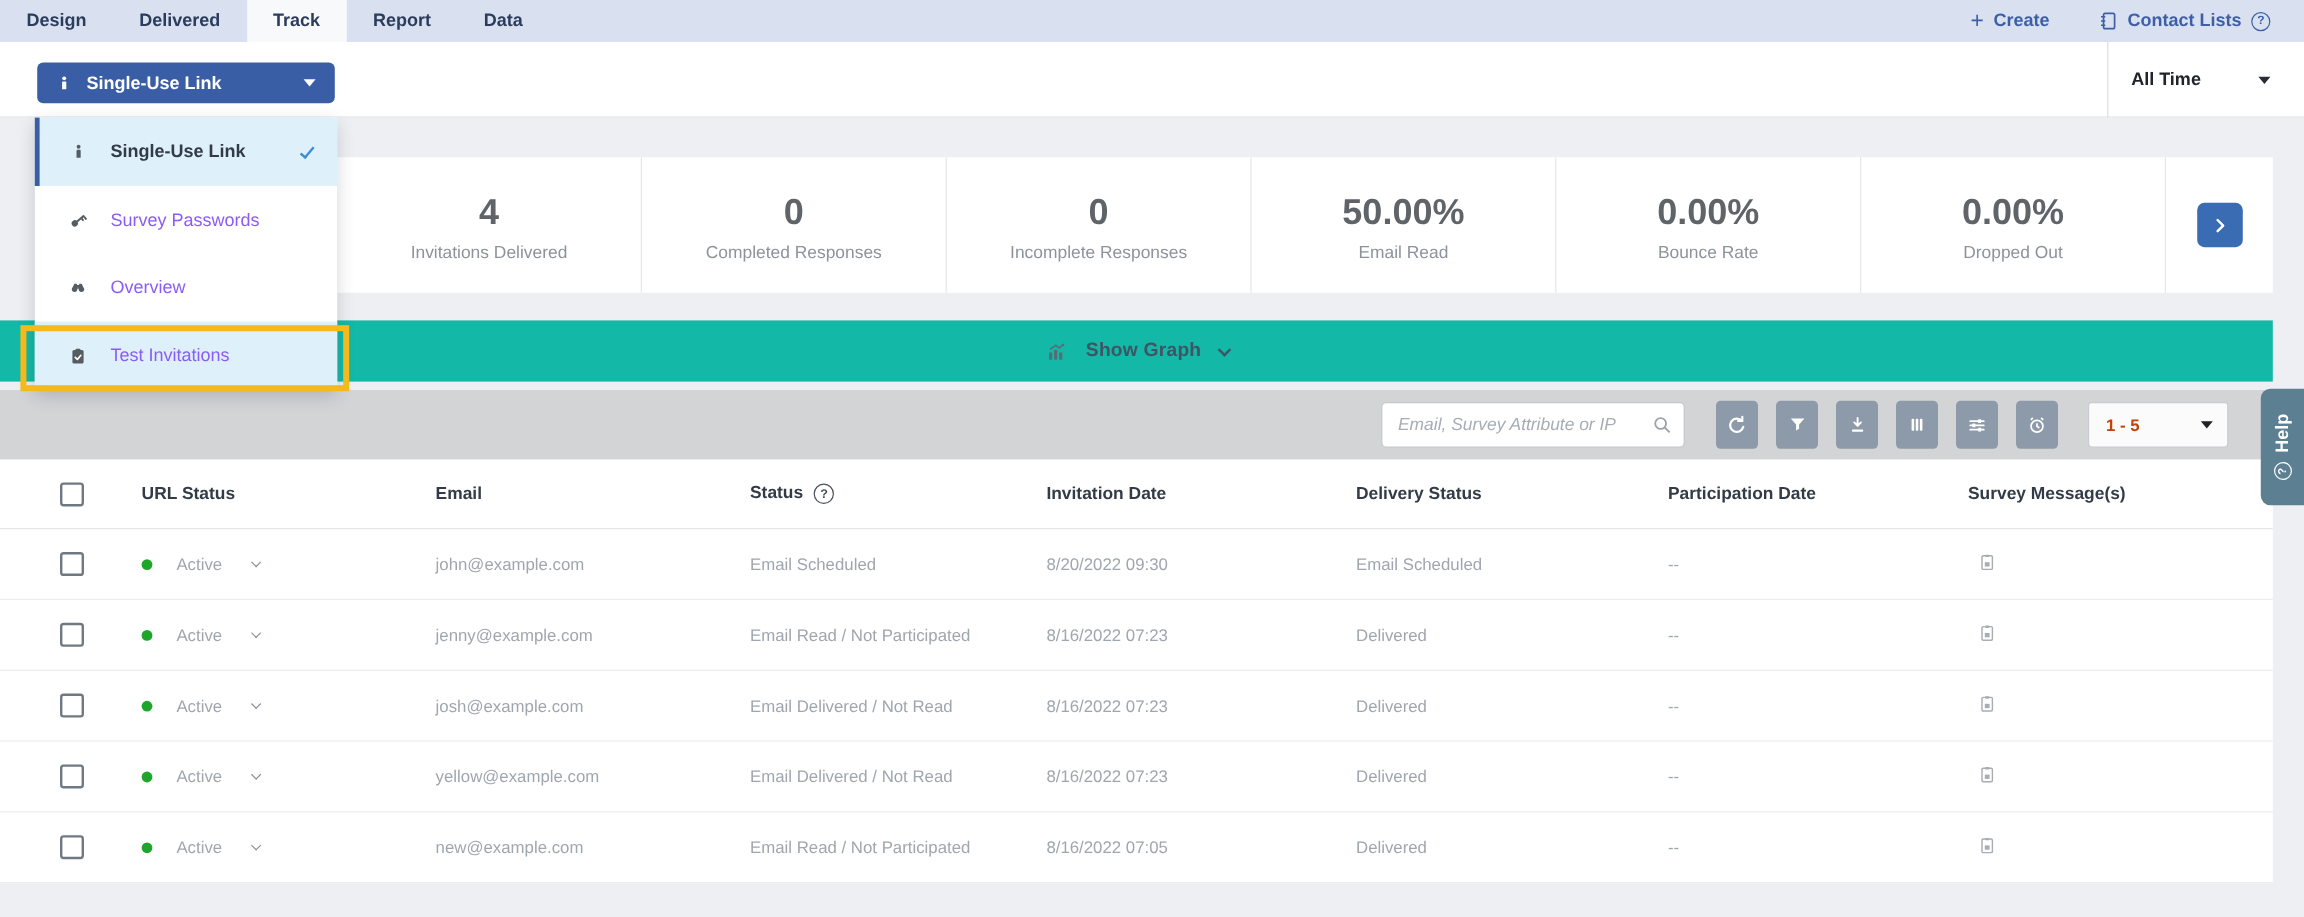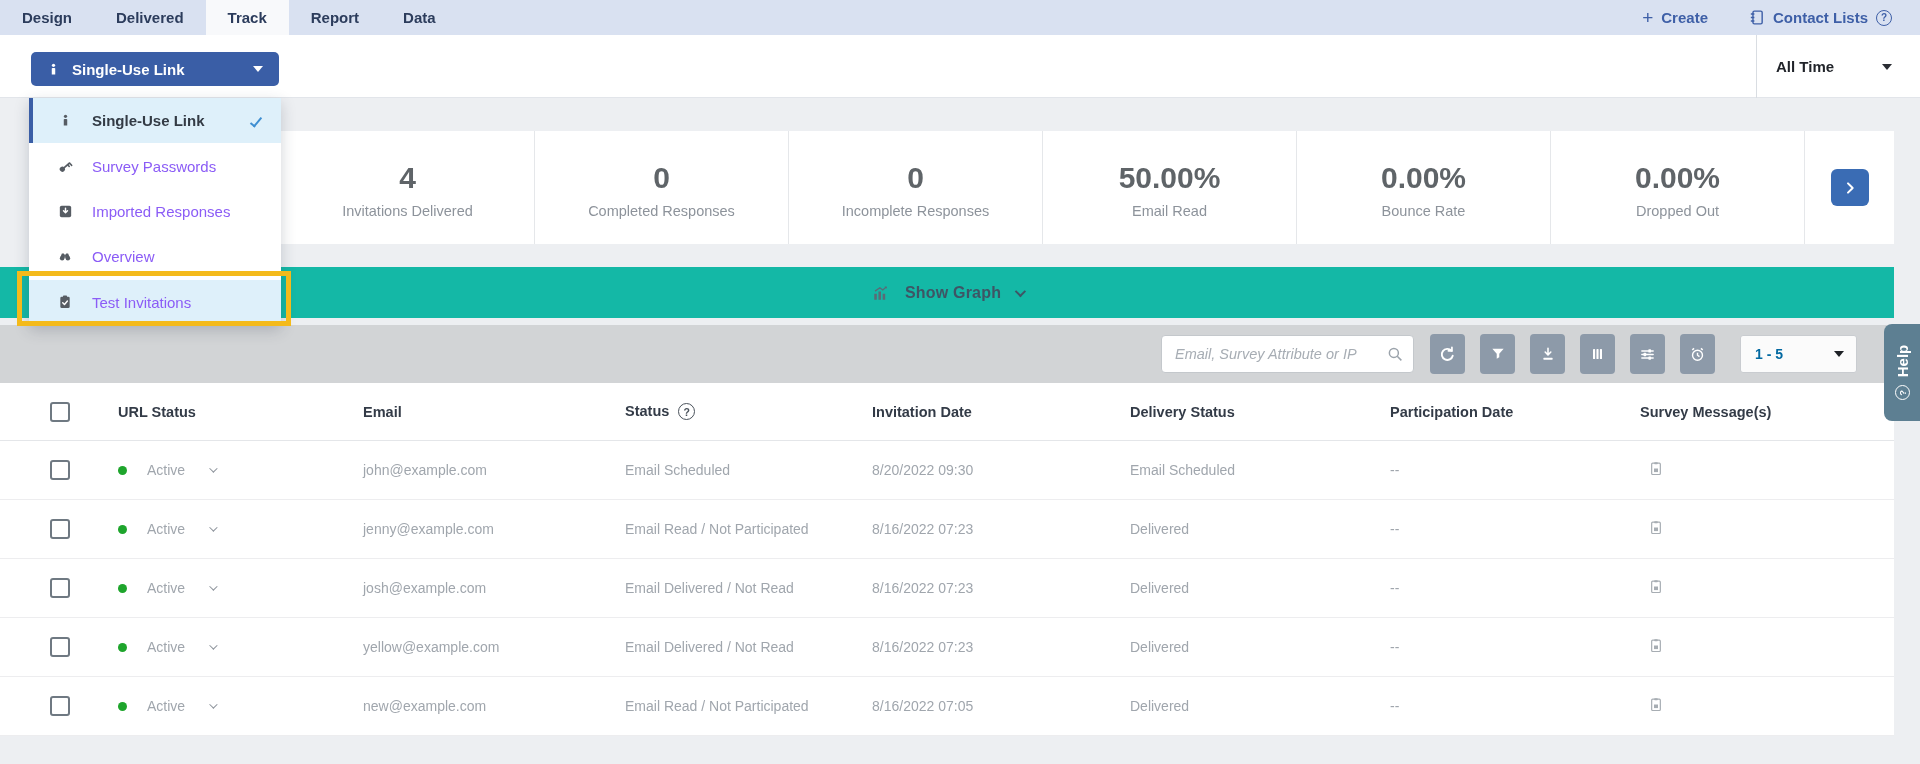--- a/index.html
+++ b/index.html
@@ -32,26 +32,26 @@
   .stats-more { width:89px; display:flex; align-items:center; justify-content:center; }
   .next-btn { width:38px; height:37px; background:#3a6cb4; border-radius:6px; display:flex; align-items:center; justify-content:center; cursor:pointer; }
 
   
   .graph-bar { position:absolute; left:0; top:267px; width:1894px; height:51px; background:#14b8a6; display:flex; align-items:center; justify-content:center; gap:14px; color:#3e5565; cursor:pointer; }
   .graph-bar .glabel { font-size:16px; font-weight:700; letter-spacing:.2px; }
   .chev { width:8px; height:8px; border-right:2px solid currentColor; border-bottom:2px solid currentColor; transform:rotate(45deg) translateY(-2px); }
 
   
   .toolbar { position:absolute; left:0; top:325px; width:1894px; height:58px; background:#d2d4d6; display:flex; align-items:center; justify-content:flex-end; gap:15px; padding-right:37px; }
-  .search-wrap { position:relative; width:253px; height:38px; margin-right:1px; }
+  .search-wrap { position:relative; width:253px; height:38px; margin-right:11px; }
   .search-wrap input { width:100%; height:100%; border:1px solid #c4c8cc; border-radius:4px; padding:0 36px 0 13px; font-size:14.5px; font-style:italic; color:#555; outline:none; font-family:"Liberation Sans",sans-serif; }
   .search-wrap input::placeholder { color:#a7adb4; }
   .search-ic { position:absolute; right:10px; top:10px; }
   .tool-btn { width:35px; height:40px; background:#8d9aa9; border-radius:4px; display:flex; align-items:center; justify-content:center; cursor:pointer; }
-  .page-select { width:117px; height:38px; background:#fbfbfb; border:1px solid #c9ccd0; border-radius:3px; display:flex; align-items:center; justify-content:space-between; padding:0 12px 0 14px; font-size:14px; font-weight:700; color:#0369a1; cursor:pointer; margin-left:10px; }
+  .page-select { width:117px; height:38px; background:#fbfbfb; border:1px solid #c9ccd0; border-radius:3px; display:flex; align-items:center; justify-content:space-between; padding:0 12px 0 14px; font-size:14px; font-weight:700; color:#c2410c; cursor:pointer; margin-left:10px; }
 
   
   .table { position:absolute; left:0; top:383px; width:1894px; background:#fff; }
   .trow { display:grid; grid-template-columns:118px 245px 262px 247px 258px 260px 250px auto; align-items:center; }
   .thead { height:58px; border-bottom:1px solid #e4e6e9; font-size:14.5px; font-weight:700; color:#333b47; }
   .tbody-row { height:59px; border-bottom:1px solid #ededef; font-size:14px; color:#a0a6ad; }
   .cell-cb { padding-left:50px; }
   .cb { display:block; width:20px; height:20px; border:2px solid #6f7982; border-radius:3px; background:#fff; cursor:pointer; }
   .hdr-status { display:flex; gap:9px; }
   .hqcircle { width:17px; height:17px; border:1.6px solid #4a525b; border-radius:50%; display:inline-flex; align-items:center; justify-content:center; font-size:10.5px; font-weight:700; color:#4a525b; cursor:pointer; }
@@ -364,29 +364,20 @@
               <rect x="9.4" y="10.9" width="10.4" height="2.2" rx="1"></rect>
               <rect x="14.6" y="12.6" width="2" height="3.2" rx=".6"></rect>
               <rect x="17.8" y="12.6" width="2" height="4.2" rx=".6"></rect>
             </g>
           </svg>
         </span>
       <span>Survey Passwords</span>
     </div>
     <div class="menu-item">
       <span class="mi-icon">
-          <svg viewBox="0 0 24 24" width="17" height="17">
-            <rect x="4" y="4" width="16" height="16" rx="2.5" fill="currentColor"></rect>
-            <path d="M12 7.2v6M9.2 10.8l2.8 3 2.8-3" stroke="#fff" stroke-width="2" fill="none" stroke-linecap="round" stroke-linejoin="round"></path>
-          </svg>
-        </span>
-      <span>Imported Responses</span>
-    </div>
-    <div class="menu-item">
-      <span class="mi-icon">
           <svg viewBox="0 0 24 24" width="20" height="15">
             <g fill="currentColor">
               <path d="M4.3 13.8 7 7h3.2l2 6.8z"></path>
               <path d="M19.7 13.8 17 7h-3.2l-2 6.8z"></path>
               <circle cx="7.4" cy="14.6" r="3.6"></circle>
               <circle cx="16.6" cy="14.6" r="3.6"></circle>
               <rect x="10.6" y="8.8" width="2.8" height="3.4"></rect>
             </g>
           </svg>
         </span>

